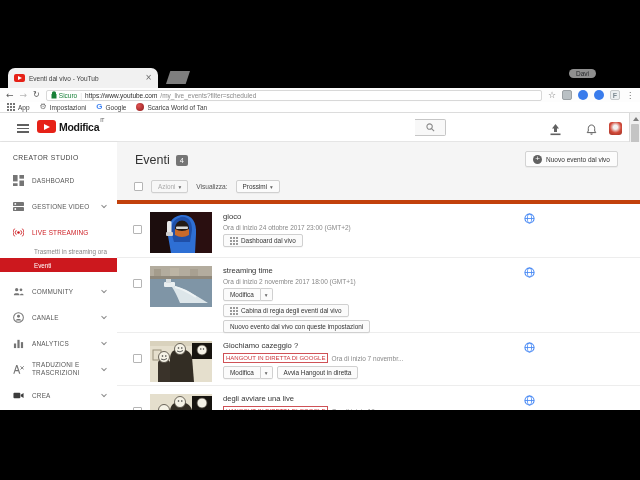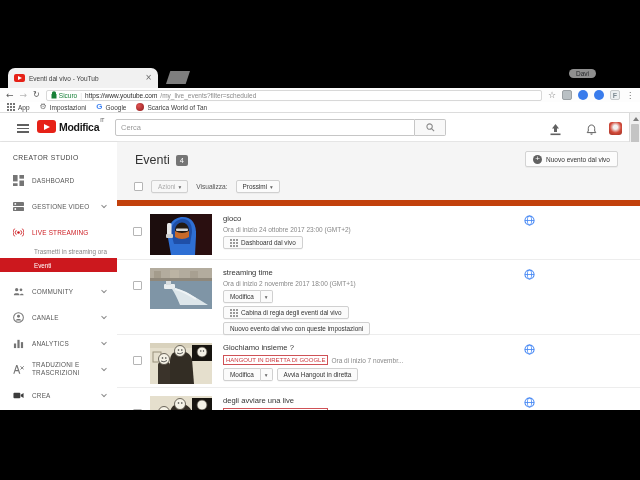--- a/index.html
+++ b/index.html
@@ -89,21 +89,21 @@
   .controls { position:absolute; left:17px; top:38px; display:flex; align-items:center; gap:8px; }
   .cb { width:9px; height:9px; border:1px solid #b5b5b5; border-radius:1px; background:#fff; flex:0 0 auto; }
   .ybtn { display:inline-flex; align-items:center; gap:3px; height:13px; padding:0 6px; background:#fbfbfb; border:1px solid #d0d0d0; border-radius:2px; font-size:6.4px; color:#333; box-shadow:0 1px 0 rgba(0,0,0,0.03); white-space:nowrap; }
   .ybtn.disabled { color:#ababab; background:#f7f7f7; }
   .ybtn .caret { font-size:5.5px; color:#666; }
   .split { display:inline-flex; }
   .split .ybtn.seg2 { border-left:none; border-radius:0 2px 2px 0; padding:0 4px; }
   .split .ybtn.seg1 { border-radius:2px 0 0 2px; }
   .view-lbl { font-size:6.6px; color:#555; }
 
-  .list { position:absolute; left:0; top:58px; right:0; bottom:0; background:#fff; border-top:6px solid #c2410c; }
+  .list { position:absolute; left:0; top:58px; right:0; bottom:0; background:#fff; border-top:4px solid #c2410c; }
   .row { position:relative; border-bottom:1px solid #ededed; display:flex; padding:8px 0 0 16px; }
   .row .cb { margin-top:13px; }
   .thumb { width:62px; height:41px; margin-left:8px; flex:0 0 auto; overflow:hidden; }
   .thumb svg { display:block; }
   .info { margin-left:11px; display:flex; flex-direction:column; gap:3px; align-items:flex-start; }
   .evt-title { font-size:7.6px; color:#333; }
   .evt-date { font-size:6.5px; color:#888; }
   .badge-line { display:flex; align-items:center; gap:3px; }
   .hangout-badge { border:1px solid #cf5156; color:#cc3a40; font-size:6px; padding:0 2px; line-height:8px; white-space:nowrap; }
   .btn-row { display:flex; gap:4px; }
@@ -181,21 +181,20 @@
   <div class="yt-header">
     <div class="hamburger">
         <i></i>
         <i></i>
         <i></i>
       </div>
     <div class="yt-logo">
       <span class="yt-play"></span>
       <span class="yt-word"><span>Modifica</span><span class="yt-region">IT</span></span>
     </div>
-    <input class="search-box" placeholder="Cerca" style="">
     <button class="search-btn">
       <svg width="9" height="9" viewBox="0 0 10 10">
           <circle cx="4" cy="4" r="3" fill="none" stroke="#8a8a8a" stroke-width="1.2"></circle>
           <line x1="6.2" y1="6.2" x2="9" y2="9" stroke="#8a8a8a" stroke-width="1.2"></line>
         </svg>
     </button>
     <span class="hdr-ic" style="left:549px">
       <svg width="13" height="12" viewBox="0 0 13 12">
           <path d="M6.5 0 L10 4.5 H8 V8 H5 V4.5 H3 Z" fill="#616161"></path>
           <rect x="1.5" y="9.5" width="10" height="1.6" fill="#616161"></rect>
@@ -452,21 +451,21 @@
                 <circle cx="14" cy="16" r="5.5" fill="#f5f2e6" stroke="#4a443a" stroke-width="0.8"></circle>
                 <circle cx="12.5" cy="15" r="0.8" fill="#333"></circle>
                 <circle cx="15.8" cy="15" r="0.8" fill="#333"></circle>
                 <path d="M11 18 Q14 20 17 17.5" stroke="#333" stroke-width="0.8" fill="none"></path>
                 <circle cx="52" cy="9" r="5" fill="#f5f2e6" stroke="#4a443a" stroke-width="0.8"></circle>
                 <circle cx="50.8" cy="8" r="0.7" fill="#333"></circle>
                 <circle cx="53.5" cy="8" r="0.7" fill="#333"></circle>
               </svg>
           </span>
           <div class="info">
-            <span class="evt-title">Giochiamo insieme ?</span>
+            <span class="evt-title">Giochiamo cazeggio ?</span>
             <div class="badge-line">
               <span class="hangout-badge">HANGOUT IN DIRETTA DI GOOGLE</span>
               <span class="evt-date">Ora di inizio 7 novembr...</span>
             </div>
             <div class="btn-row">
               <span class="split">
                 <button class="ybtn seg1">Modifica</button>
                 <button class="ybtn seg2">
                     <span class="caret glyph">▾</span>
                   </button>

